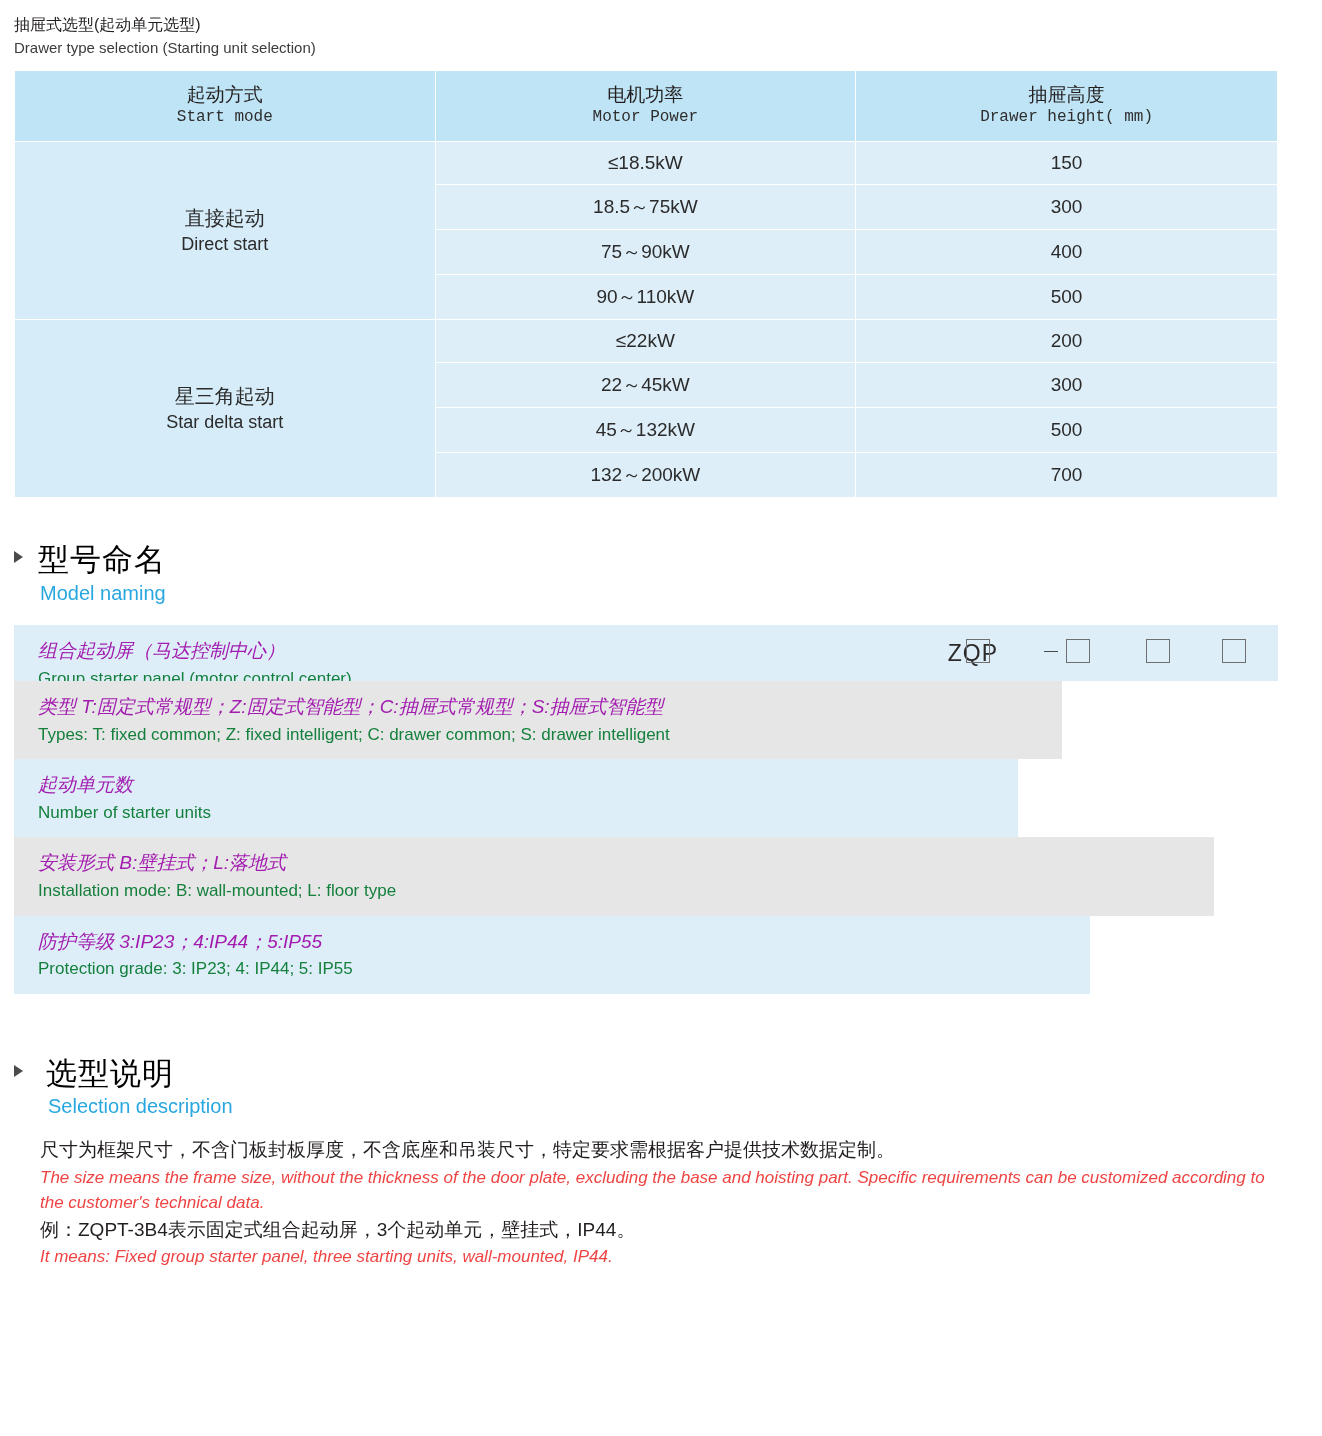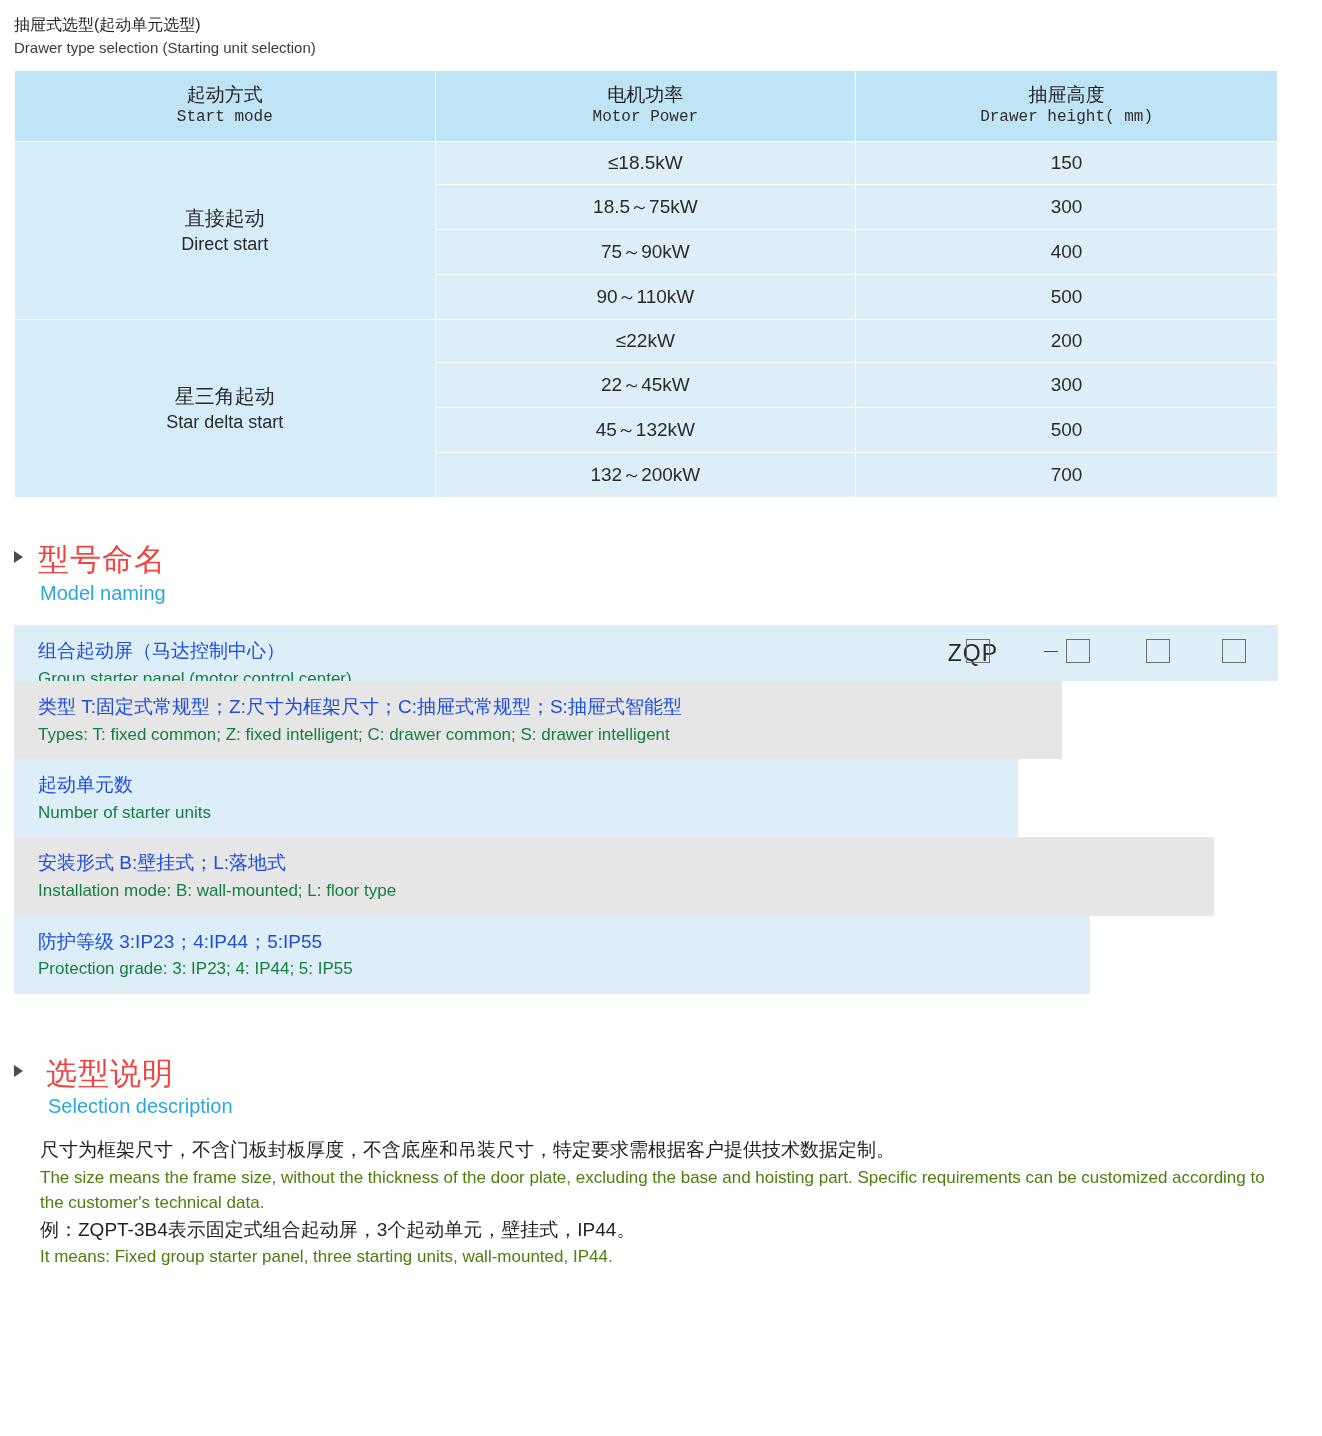--- a/index.html
+++ b/index.html
@@ -89,21 +89,21 @@
     left: 0;
     top: 9px;
     width: 0; height: 0;
     border-left: 9px solid #4b4b4b;
     border-top: 6px solid transparent;
     border-bottom: 6px solid transparent;
   }
   .section-head .cn {
     margin-left: 24px;
     font-size: 31px;
-    color: #ef4444;
+    color: #000000;
     line-height: 1.15;
     letter-spacing: 1px;
   }
   .section-head .en {
     margin-left: 26px;
     font-size: 20px;
     color: #29a7e0;
     margin-top: 4px;
   }
   .section-head.indent .cn { margin-left: 32px; }
@@ -114,21 +114,21 @@
     margin: 20px 0 0 14px;
     width: 1264px;
     position: relative;
   }
   .naming .row {
     position: relative;
     box-sizing: border-box;
     padding: 12px 0 12px 24px;
     line-height: 1.45;
   }
-  .naming .row .cn { font-size: 19px; color: #1d4ed8; }
+  .naming .row .cn { font-size: 19px; color: #a21caf; font-style: italic; }
   .naming .row .en { font-size: 17px; color: #15803d; margin-top: 2px; }
 
   .row-1 { background: #ddeef9; height: 56px; padding-top: 9px; }
   .row-2 { background: #e6e6e6; width: 1048px; }
   .row-3 { background: #ddeef9; width: 1004px; }
   .row-4 { background: #e6e6e6; width: 1200px; }
   .row-5 { background: #ddeef9; width: 1076px; }
 
   .zqp {
     position: absolute;
@@ -160,21 +160,21 @@
     display: inline-block; margin: 0 8px 0 0;
   }
 
   
   .desc {
     margin: 18px 0 0 40px;
     width: 1250px;
   }
   .desc p { margin: 0; line-height: 1.5; }
   .desc .cn { font-size: 19px; color: #231f20; }
-  .desc .en { font-size: 17px; color: #4d7c0f; }
+  .desc .en { font-size: 17px; color: #ef4444; font-style: italic; }
 </style>
 </head>
 <body>
 
 <div class="page">
 
   <div class="caption">
     <div class="cn">抽屉式选型(起动单元选型)</div>
     <div class="en">Drawer type selection (Starting unit selection)</div>
   </div>
@@ -267,21 +267,21 @@
         <span class="dash"></span>
         <span class="sq"></span>
         <span class="gap-b"></span>
         <span class="sq"></span>
         <span class="gap-c"></span>
         <span class="sq"></span>
       </div>
     </div>
 
     <div class="row row-2">
-      <div class="cn">类型   T:固定式常规型；Z:尺寸为框架尺寸；C:抽屉式常规型；S:抽屉式智能型</div>
+      <div class="cn">类型   T:固定式常规型；Z:固定式智能型；C:抽屉式常规型；S:抽屉式智能型</div>
       <div class="en">Types: T: fixed common; Z: fixed intelligent; C: drawer common; S: drawer intelligent</div>
     </div>
 
     <div class="row row-3">
       <div class="cn">起动单元数</div>
       <div class="en">Number of starter units</div>
     </div>
 
     <div class="row row-4">
       <div class="cn">安装形式  B:壁挂式；L:落地式</div>

